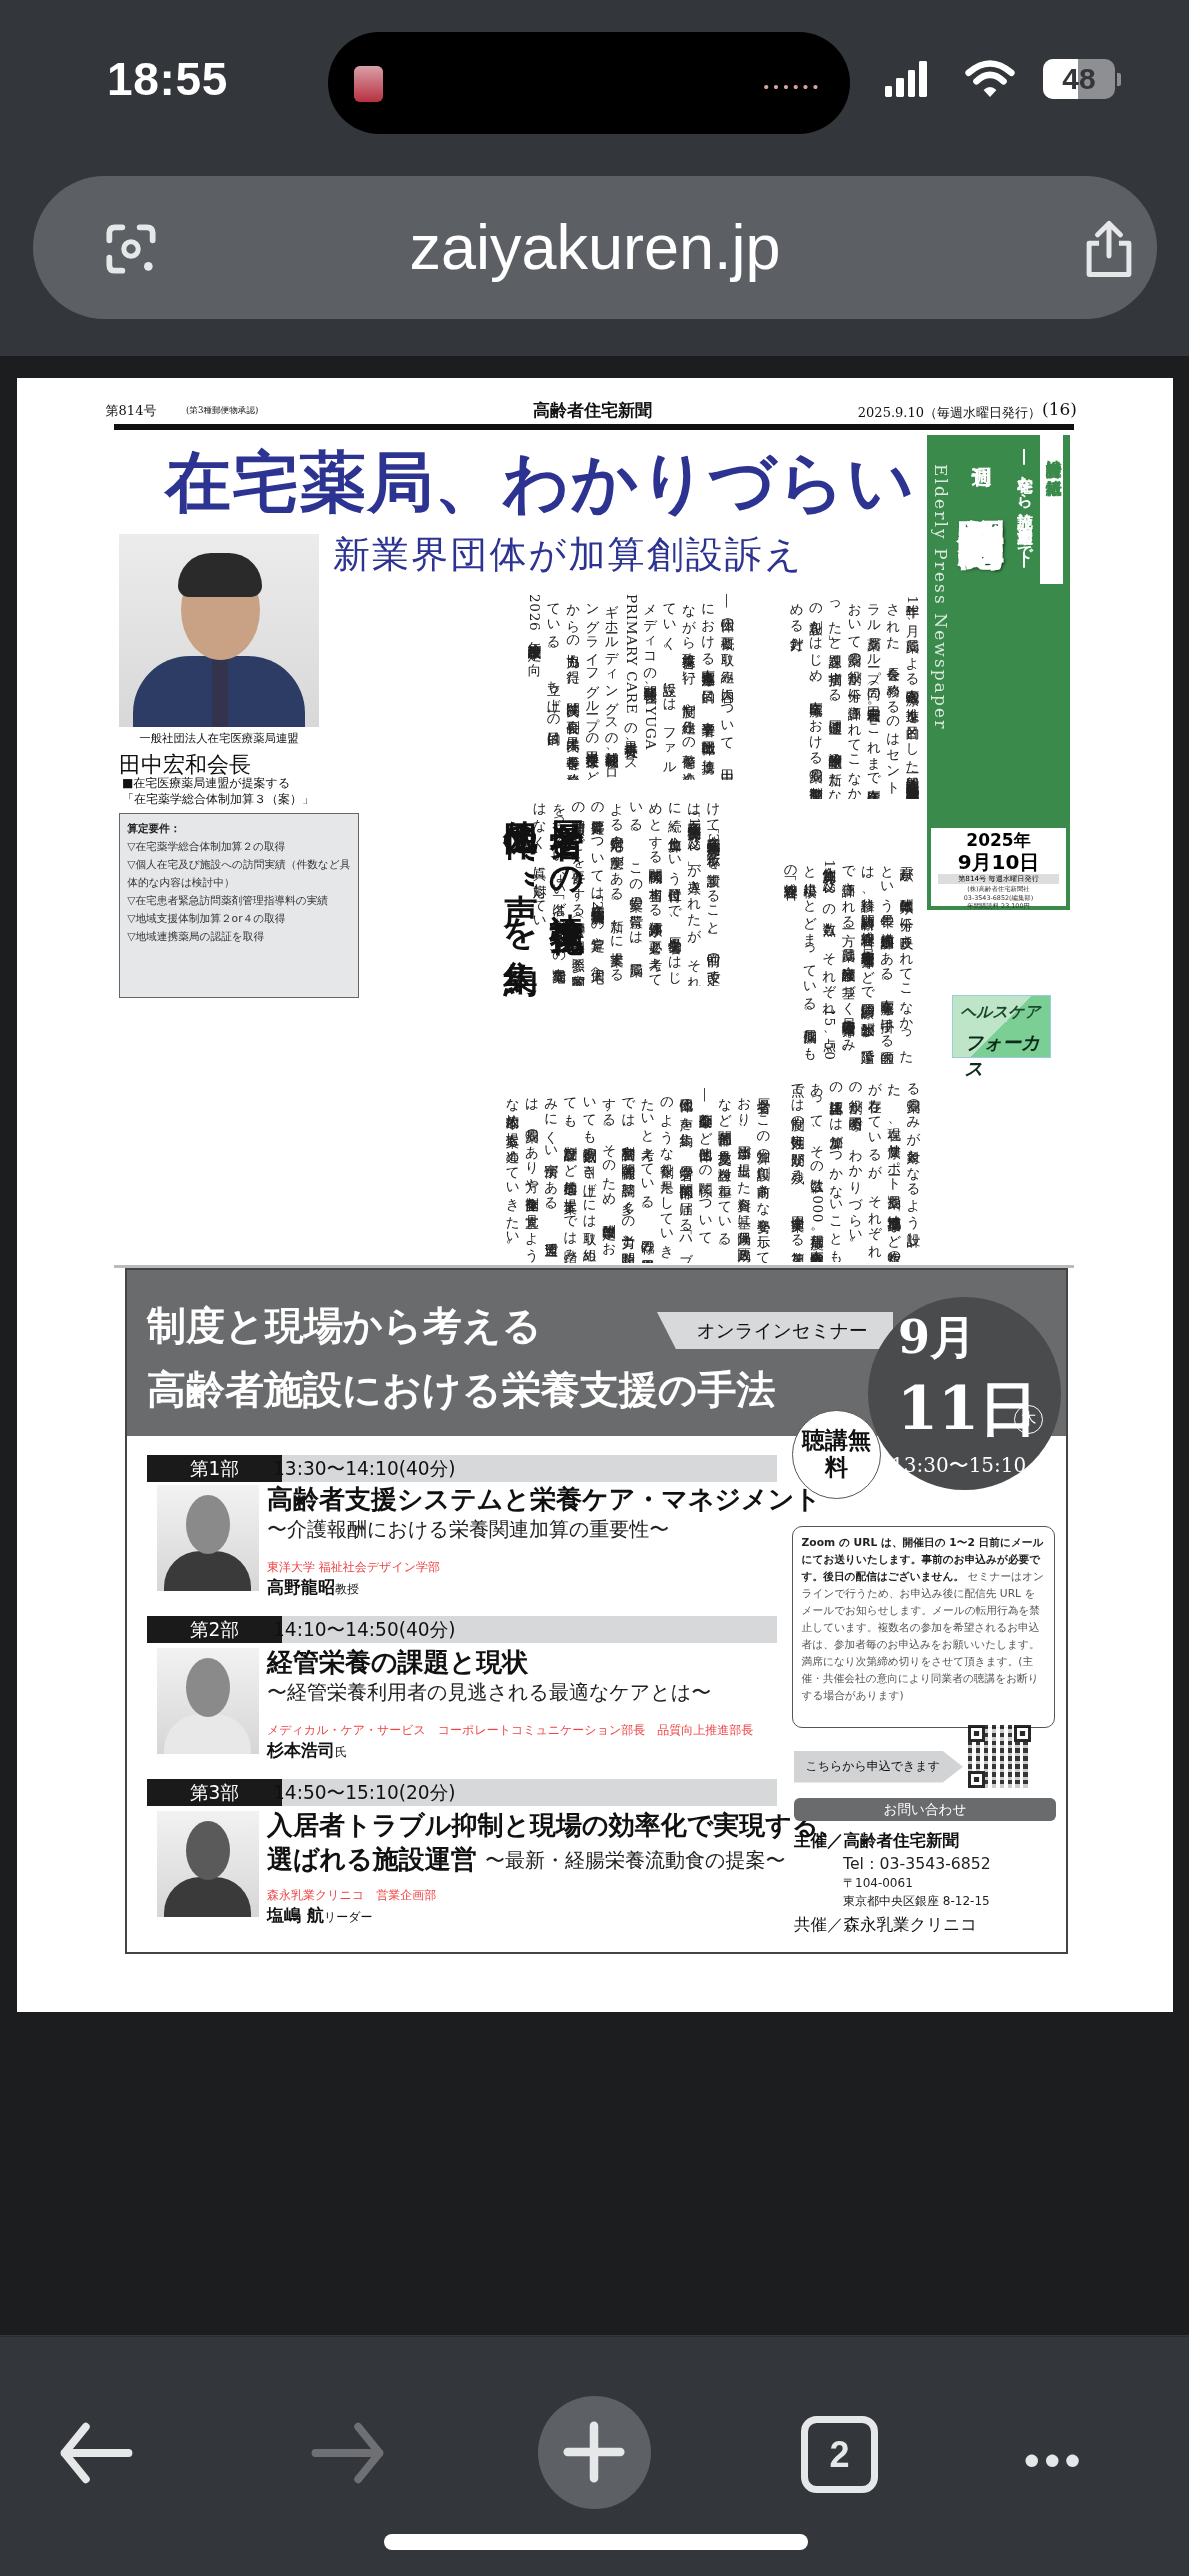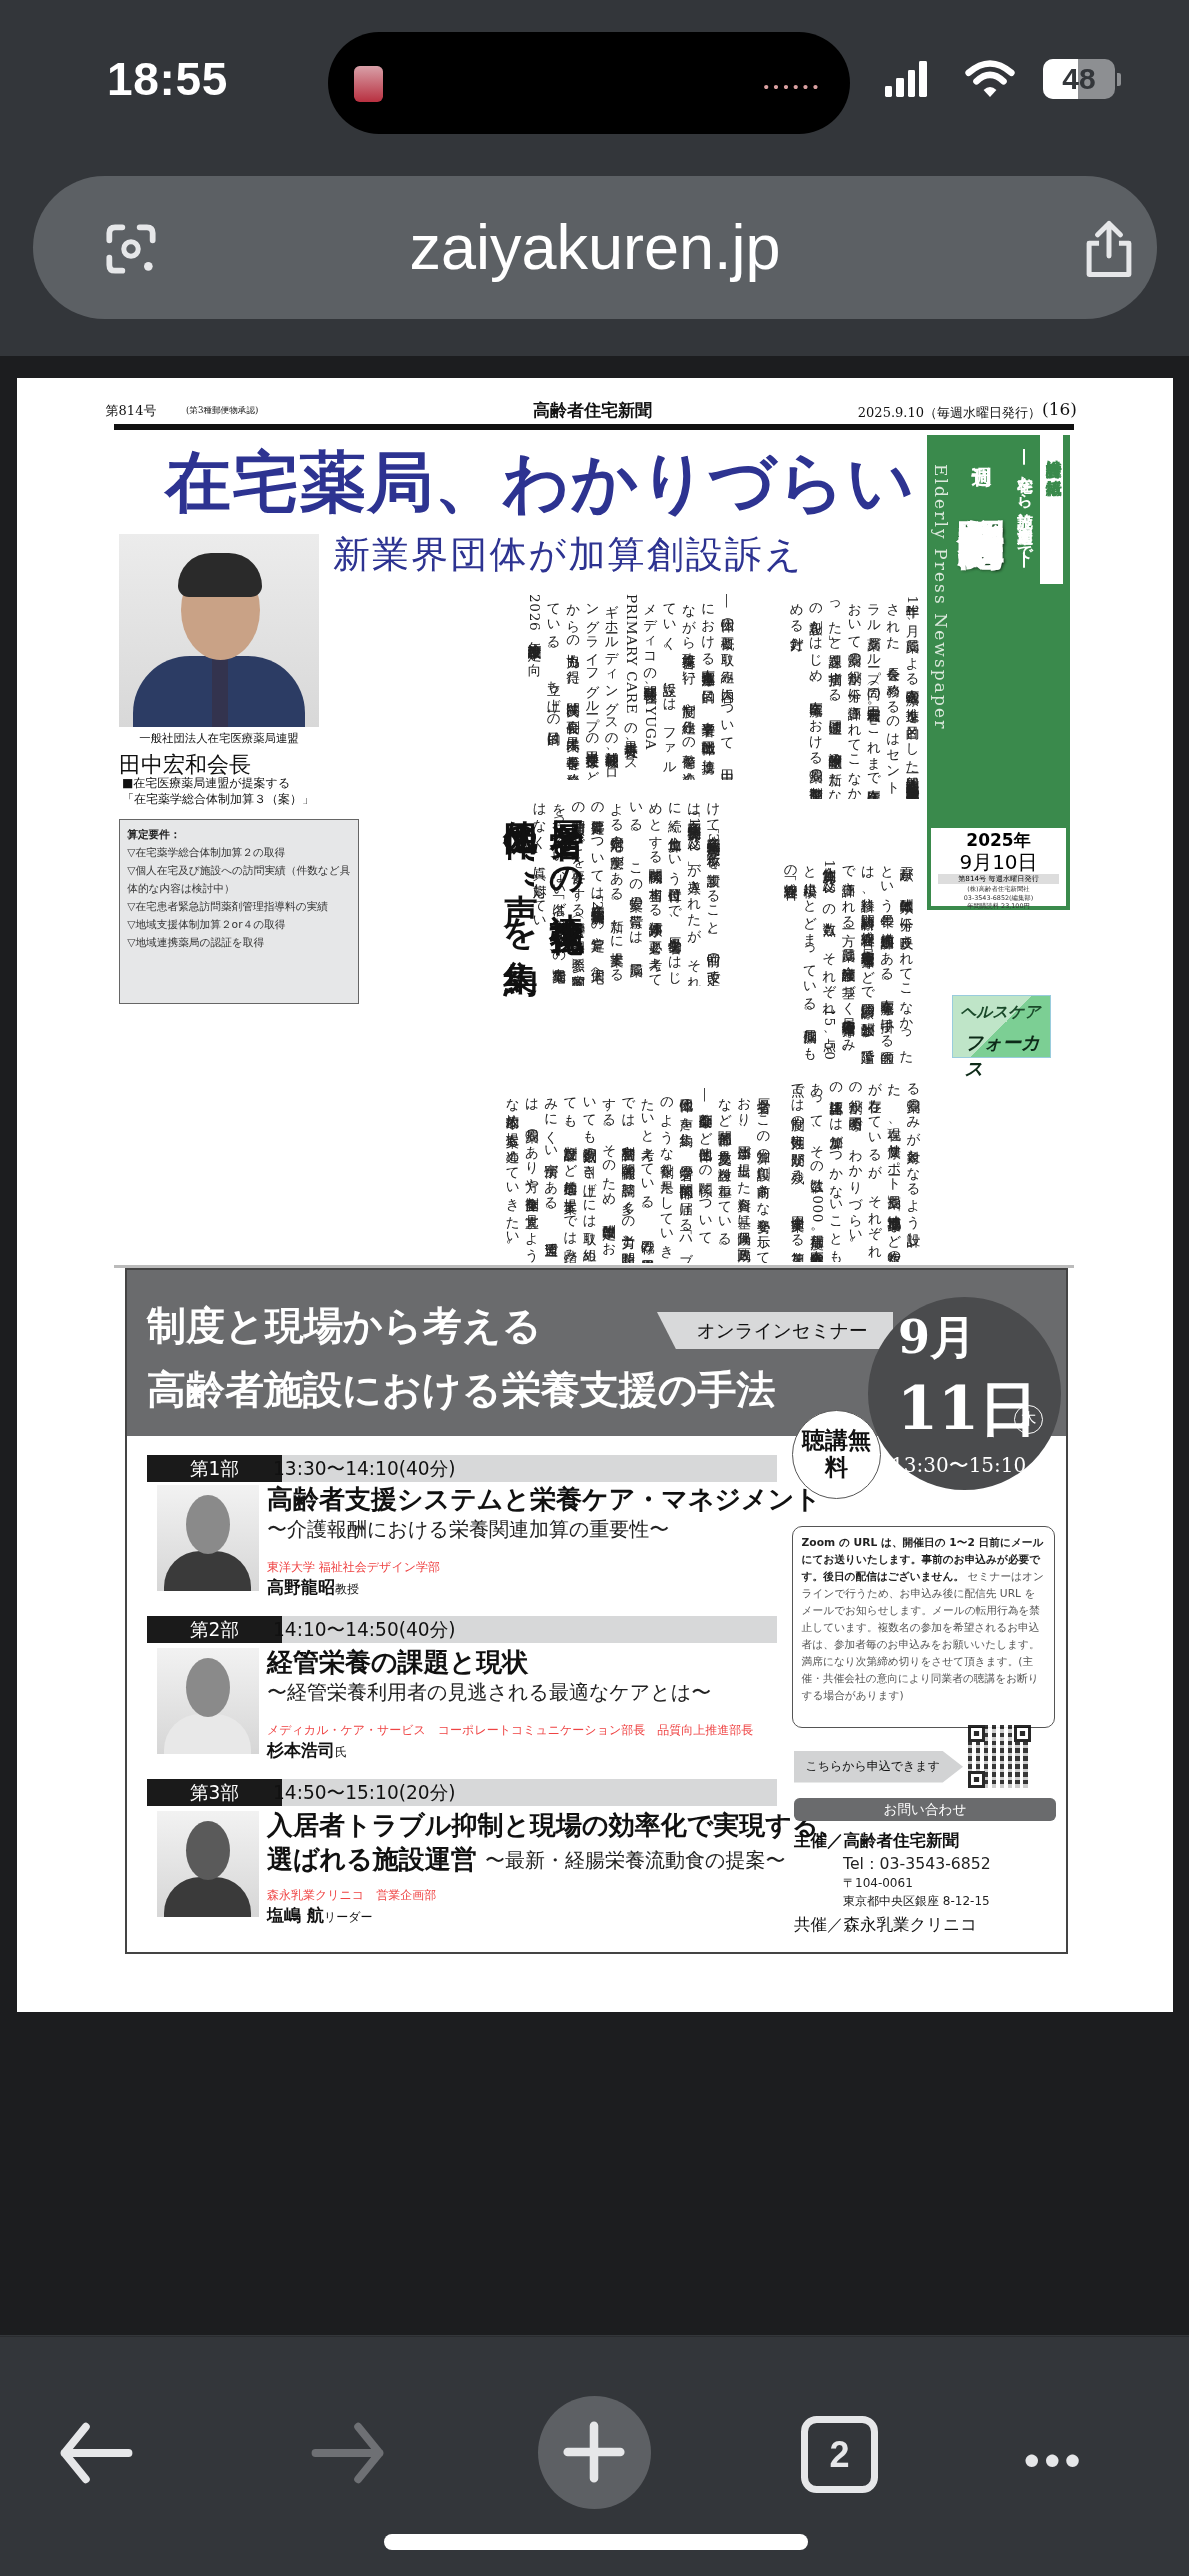--- a/index.html
+++ b/index.html
@@ -45,38 +45,38 @@
   .masthead { position: absolute; left: 927px; top: 435px; width: 143px; height: 401px; background: #3a8a4c; }
   .mast-weekly { position: absolute; left: 42px; top: 15.7px; color: #fff; font: bold 20px "DejaVu Sans", sans-serif; writing-mode: vertical-rl; }
   .mast-title { position: absolute; left: 31.5px; top: 47px; color: #fff; font: bold 47px/47px "DejaVu Sans", sans-serif; writing-mode: vertical-rl; text-shadow: 1.4px 1.4px 2.9px rgba(0,0,0,0.3); }
   .mast-en { position: absolute; left: 4.3px; top: 29px; color: #dbe9dc; font: 17px "DejaVu Serif", serif; writing-mode: vertical-rl; letter-spacing: 2.1px; }
   .mast-tag { position: absolute; left: 87px; top: 14.3px; color: #fff; font: bold 15.7px "DejaVu Sans", sans-serif; writing-mode: vertical-rl; }
   .mast-ribbon { position: absolute; left: 113px; top: 0; width: 23px; height: 149px; background: #fff; }
   .mast-ribbon-text { position: absolute; left: 2.9px; top: 14.3px; writing-mode: vertical-rl; color: #3a8a4c; font: bold 15.7px "DejaVu Sans", sans-serif; }
 
   .datebox { position: absolute; left: 927px; top: 824px; width: 143px; height: 86px; border: 4.3px solid #3a8a4c; background: #fff; text-align: center; font-family: "DejaVu Sans", sans-serif; }
   .db-year { font-size: 17px; font-weight: bold; margin-top: 1.4px; }
-  .db-md { font-size: 20px; font-weight: normal; line-height: 20px; }
+  .db-md { font-size: 20px; font-weight: bold; line-height: 20px; }
   .db-issue { font-size: 7.2px; background: #ddd; margin: 1.4px 7.2px; }
   .db-small { font-size: 6.4px; color: #333; line-height: 8.6px; }
 
   .focus-badge { position: absolute; left: 952px; top: 995px; width: 99px; height: 63px; background: linear-gradient(135deg, #bfe5c8 50%, #7ccf94 50%); border: 0.7px solid #9cd; }
   .focus-1 { position: absolute; left: 7.2px; top: 5.7px; font: italic bold 15.7px "DejaVu Sans", sans-serif; color: #1a4a2a; }
   .focus-2 { position: absolute; left: 11.4px; top: 34px; font: italic bold 18.6px "DejaVu Sans", sans-serif; color: #0d2a18; }
 
   
   .photo { position: absolute; left: 119px; top: 534px; width: 200px; height: 193px; background: linear-gradient(#ececec, #d8d8d8); overflow: hidden; }
   .photo-face { position: absolute; left: 62px; top: 26px; width: 79px; height: 100px; border-radius: 50%; background: #c9a286; }
   .photo-hair { position: absolute; left: 59px; top: 18.6px; width: 84px; height: 44px; border-radius: 43px 43px 14.3px 14.3px; background: #2a2a2a; }
   .photo-suit { position: absolute; left: 14.3px; top: 122px; width: 172px; height: 86px; border-radius: 57px 57px 0 0; background: #2c3c64; }
   .photo-tie { position: absolute; left: 93px; top: 123px; width: 15.7px; height: 72px; background: #33334e; }
   .caption-org { position: absolute; left: 119px; top: 731px; width: 200px; text-align: center; font-size: 11.4px; color: #111; }
   .caption-name { position: absolute; left: 119px; top: 750px; width: 200px; text-align: left; font-size: 22px; color: #111; }
   .box-title { position: absolute; left: 122px; top: 776px; font-size: 12px; color: #111; line-height: 15.7px; }
-  .req-box { position: absolute; left: 119px; top: 813px; width: 240px; height: 185px; background: #e6e7e8; border: 1.4px solid #666; padding: 5.7px 7.2px; font-size: 10.7px; color: #333; line-height: 18px; margin-top: 6px; }
+  .req-box { position: absolute; left: 119px; top: 813px; width: 240px; height: 185px; background: #e6e7e8; border: 1.4px solid #666; padding: 5.7px 7.2px; font-size: 10.7px; color: #333; line-height: 18px; }
   .req-box .rt { font-weight: bold; color: #222; }
 
   
   .vcol { position: absolute; writing-mode: vertical-rl; font: 13.6px/19.3px "DejaVu Serif", serif; color: #222; overflow: hidden; letter-spacing: 0.7px; }
   .vhead { position: absolute; writing-mode: vertical-rl; font: bold 34px/46px "DejaVu Serif", serif; color: #111; letter-spacing: 2.9px; }
 
   .hr-gray { position: absolute; left: 114px; top: 1265px; width: 960px; height: 2.9px; background: #bbb; }
 
   
   .ad { position: absolute; left: 125px; top: 1268px; width: 943px; height: 686px; border: 2.1px solid #444; background: #fff; overflow: hidden; }

